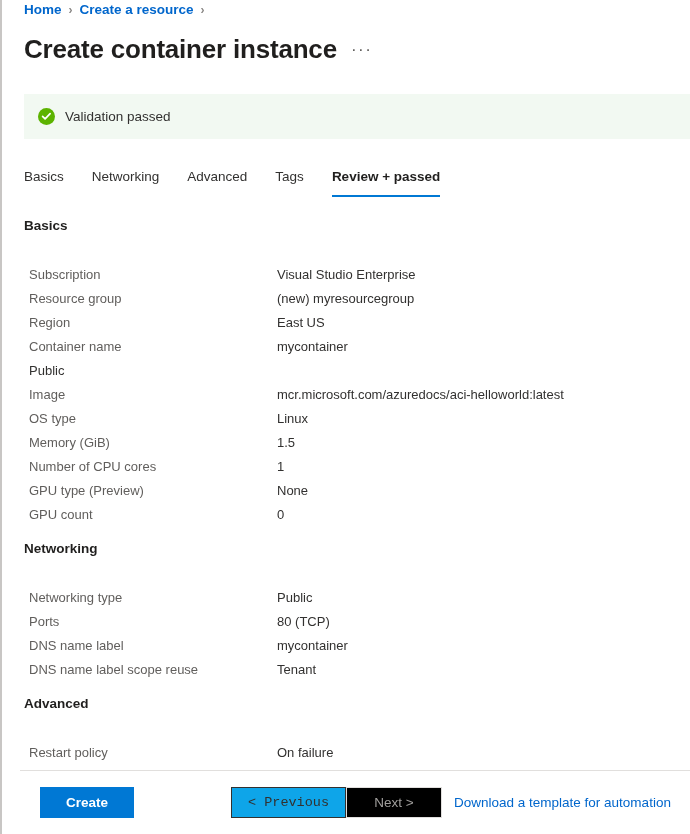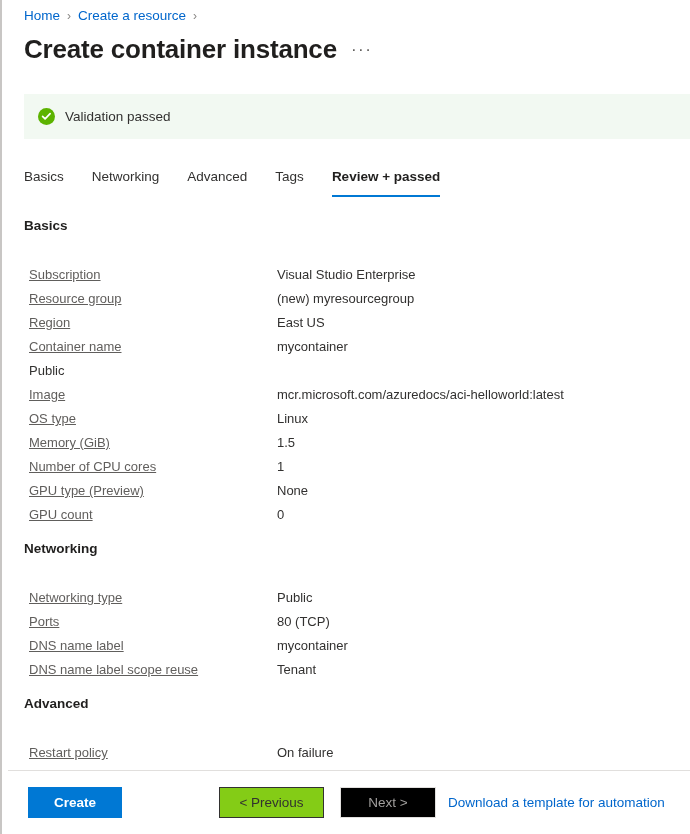--- a/index.html
+++ b/index.html
@@ -25,26 +25,27 @@
     height: 834px;
     border-left: 2px solid #c8c6c4;
     background: #fff;
     overflow: hidden;
   }
 
   
   .breadcrumb {
     position: absolute;
     left: 22px;
-    top: 8px;
+    top: 2px;
     display: flex;
     align-items: flex-end;
     font-size: 13.5px;
     line-height: 16px;
     white-space: nowrap;
+    font-weight: bold;
   }
   .crumb-link {
     color: #0066cc;
     text-decoration: none;
     cursor: pointer;
   }
   .crumb-sep {
     color: #8a8886;
     margin: 0 7px;
     font-size: 12px;
@@ -154,33 +155,32 @@
     height: 24px;
     padding-left: 27px;
   }
   .kv-key {
     width: 248px;
     flex: none;
     font-size: 13px;
     color: #605e5c;
     white-space: nowrap;
     overflow: hidden;
-    text-decoration: underline;
   }
   .kv-val {
     font-size: 13px;
     color: #323130;
     white-space: nowrap;
     margin-top: 20px;
   }
 
   
   .footer {
     position: absolute;
-    left: 6px;
+    left: 18px;
     right: 0;
     bottom: 0;
     height: 64px;
     background: #ffffff;
     border-top: 1px solid #e1dfdd;
     display: flex;
     align-items: center;
     padding-left: 20px;
   }
   .btn {
@@ -194,25 +194,26 @@
     text-align: center;
     white-space: nowrap;
   }
   .btn-primary {
     background: #0078d4;
     color: #ffffff;
     font-weight: 600;
     min-width: 94px;
   }
   .btn-secondary {
-    background: #84cc16;
+    background: #0ea5e9;
     color: #323130;
     border-color: #323130;
     min-width: 105px;
-    margin-right: 16px;
+    margin-right: 0;
+    font-family: Liberation Mono, monospace;
   }
   .btn-disabled {
     background: #000000;
     color: #a19f9d;
     border-color: #e1dfdd;
     min-width: 96px;
     cursor: default;
     text-align: center;
   }
   .nav-group {

